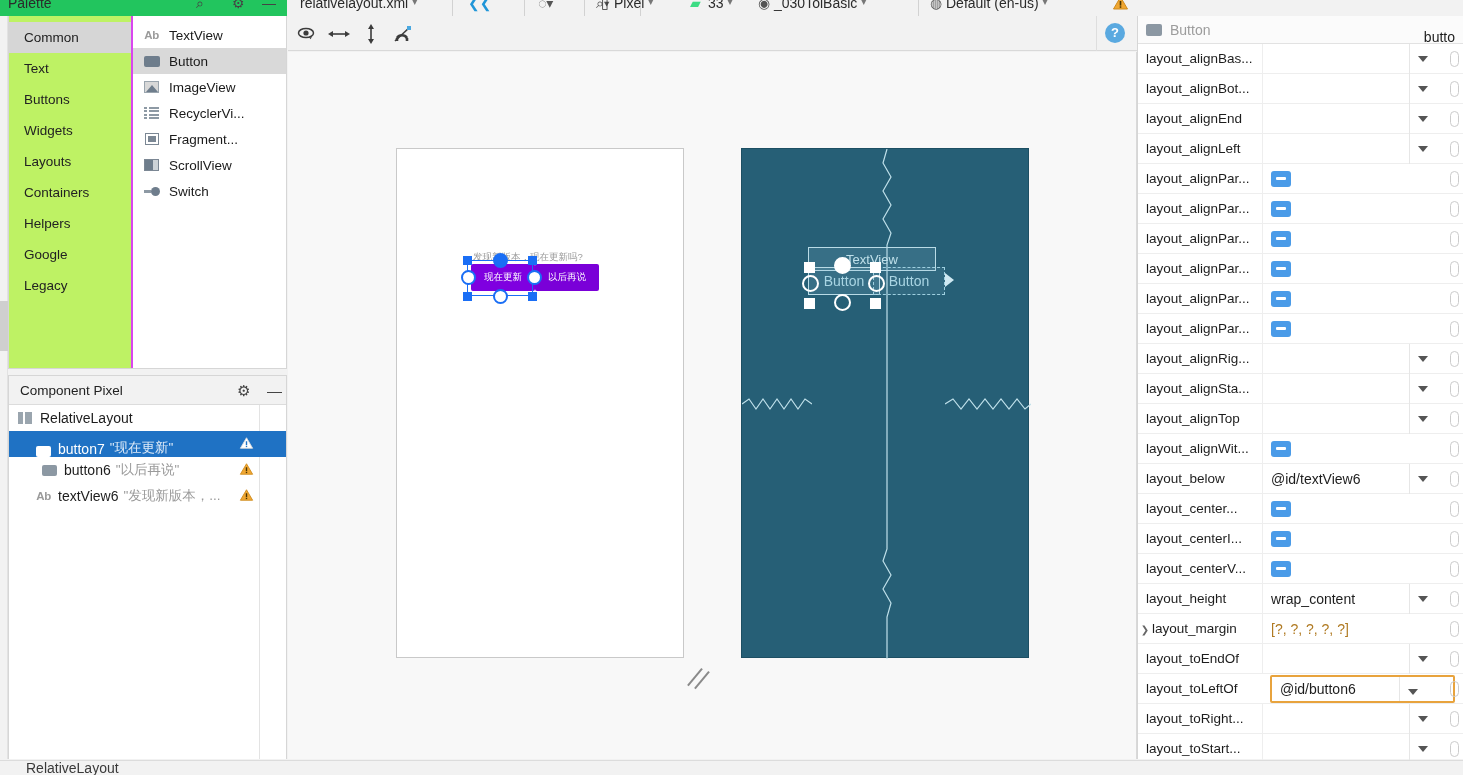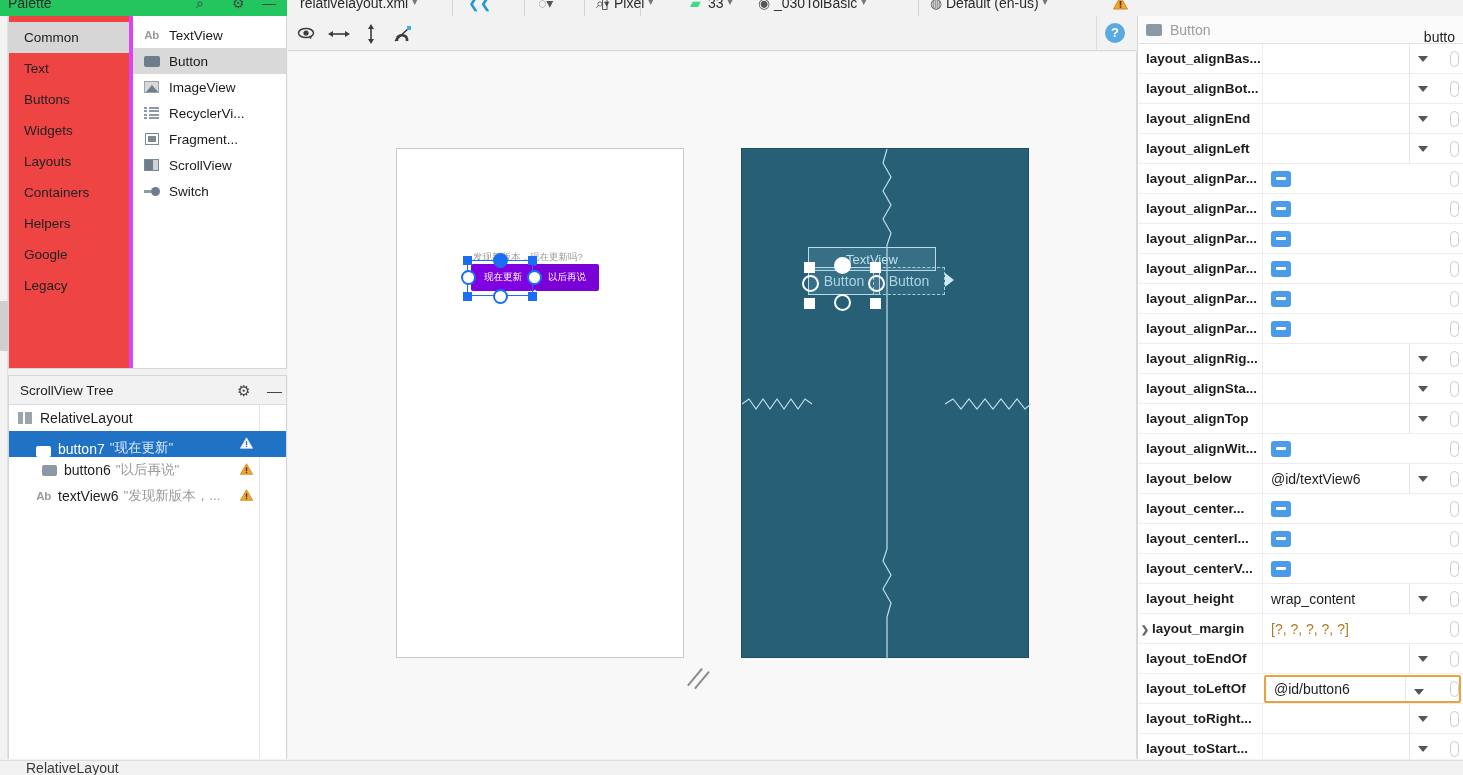--- a/index.html
+++ b/index.html
@@ -42,21 +42,21 @@
   .left-rail{
     position:absolute; left:0; top:16px; width:8px; height:743px; background:#f2f2f2;
     border-right:1px solid #e2e2e2;
   }
   .left-rail .thumb{ position:absolute; left:0; top:285px; width:8px; height:50px; background:#cfcfcf;}
 
   .palette{
     position:absolute; left:8px; top:16px; width:279px; height:353px;
     background:#fff; border:1px solid #d6d6d6; border-top:none; display:flex;
   }
-  .pal-cats{ width:124px; height:100%; background:#ef4444; border-right:4px solid #d946ef; padding-top:6px;}
+  .pal-cats{ width:124px; height:100%; background:#bef264; border-right:2px solid #d946ef; padding-top:6px;}
   .pal-cat{ height:31px; line-height:31px; padding-left:15px; font-size:13.5px; color:#222; cursor:default;}
   .pal-cat.sel{ background:#d6d6d6; }
   .pal-items{ flex:1; height:100%; background:#fff; padding-top:6px;}
   .pal-item{ height:26px; display:flex; align-items:center; padding-left:10px; font-size:13.5px; color:#1a1a1a;}
   .pal-item.sel{ background:#d9d9d9; }
   .pal-ic{ width:17px; height:14px; margin-right:9px; flex:none; display:flex; align-items:center; justify-content:center;}
   .ic-ab{ font-size:11.5px; color:#9a9a9a; font-weight:600; letter-spacing:-.3px;}
   .ic-box{ width:16px;height:11px;background:#6e7d8c;border-radius:2px;}
   .ic-img{ width:15px;height:12px;background:#d8d8d8;border:1px solid #9aa5ae; position:relative; overflow:hidden;}
   .ic-img:after{content:"";position:absolute;left:1px;bottom:0;border-left:6px solid transparent;border-right:6px solid transparent;border-bottom:7px solid #6e7d8c;}
@@ -159,26 +159,26 @@
   .attrs{
     position:absolute; left:1137px; top:16px; width:326px; height:743px;
     background:#fff; border-left:1px solid #d6d6d6;
   }
   .attr-title{ height:28px; display:flex; align-items:center; padding:0 8px;
                background:#fbfbfb; border-bottom:1px solid #e2e2e2; position:relative;}
   .attr-title .g{ width:16px;height:12px;border-radius:2px;background:#8c98a3; margin-right:8px;}
   .attr-title .lbl{ color:#9c9c9c; font-size:14px;}
   .attr-title .idv{ position:absolute; right:8px; font-size:14px; color:#1d1d1d; white-space:nowrap; overflow:hidden;margin-top:14px;}
   .arow{ height:30px; display:flex; align-items:center; border-bottom:1px solid #eee; position:relative;}
-  .aname{ width:124px; padding-left:8px; font-size:13.5px; color:#1d1d1d; white-space:nowrap; overflow:hidden;font-weight:bold;}
+  .aname{ width:124px; padding-left:8px; font-size:13.5px; color:#1d1d1d; white-space:nowrap; overflow:hidden;}
   .aname.expand{ padding-left:0;}
   .aname .tw{ display:inline-block; width:14px; color:#666; text-align:center; font-size:10px;}
   .aval{ flex:1; position:relative; height:30px; border-left:1px solid #eee; display:flex; align-items:center; padding-left:8px;
          font-size:14px; color:#1d1d1d; white-space:nowrap; overflow:hidden;}
-  .aval.focus{ border:2px solid #e8a33d; height:28px; margin:1px 2px; border-radius:2px;}
+  .aval.focus{ border:2px solid #e8a33d; height:28px; margin:1px 8px; border-radius:2px;}
   .aval.orange{ color:#b07a22;}
   .minus{ width:20px;height:16px;background:#4a9be8;border-radius:3px; position:relative;}
   .minus:after{content:"";position:absolute;left:5px;top:6.5px;width:10px;height:3px;background:#fff;border-radius:1px;}
   .dd{ position:absolute; right:28px; top:0; height:30px; width:26px; display:flex; align-items:center; justify-content:center;
        border-left:1px solid #e6e6e6;}
   .dd i{ width:0;height:0;border-left:5px solid transparent;border-right:5px solid transparent;border-top:6px solid #555;}
   .tail{ position:absolute; right:4px; top:7px; width:9px;height:16px;border:1px solid #ccc;border-radius:5px;}
 
   
   .bottom{
@@ -316,21 +316,21 @@
               <b></b>
             </span>
           </span>
           <span>Switch</span>
         </div>
       </div>
   </div>
 
   <div class="ct">
     <div class="ct-hdr">
-      <div class="t">ScrollView Tree</div>
+      <div class="t">Component Pixel</div>
       <div class="ic" style="left:228px;">⚙</div>
       <div class="ic" style="left:258px;">—</div>
     </div>
     <div class="ct-body">
       <div class="ct-scrollcol"></div>
       <div id="ct-rows" style="position:relative;z-index:2;">
           <div class="ct-row" style="padding-left: 8px;">
             <span class="ct-ic">
               <span class="sq-pair">
                 <i></i>

